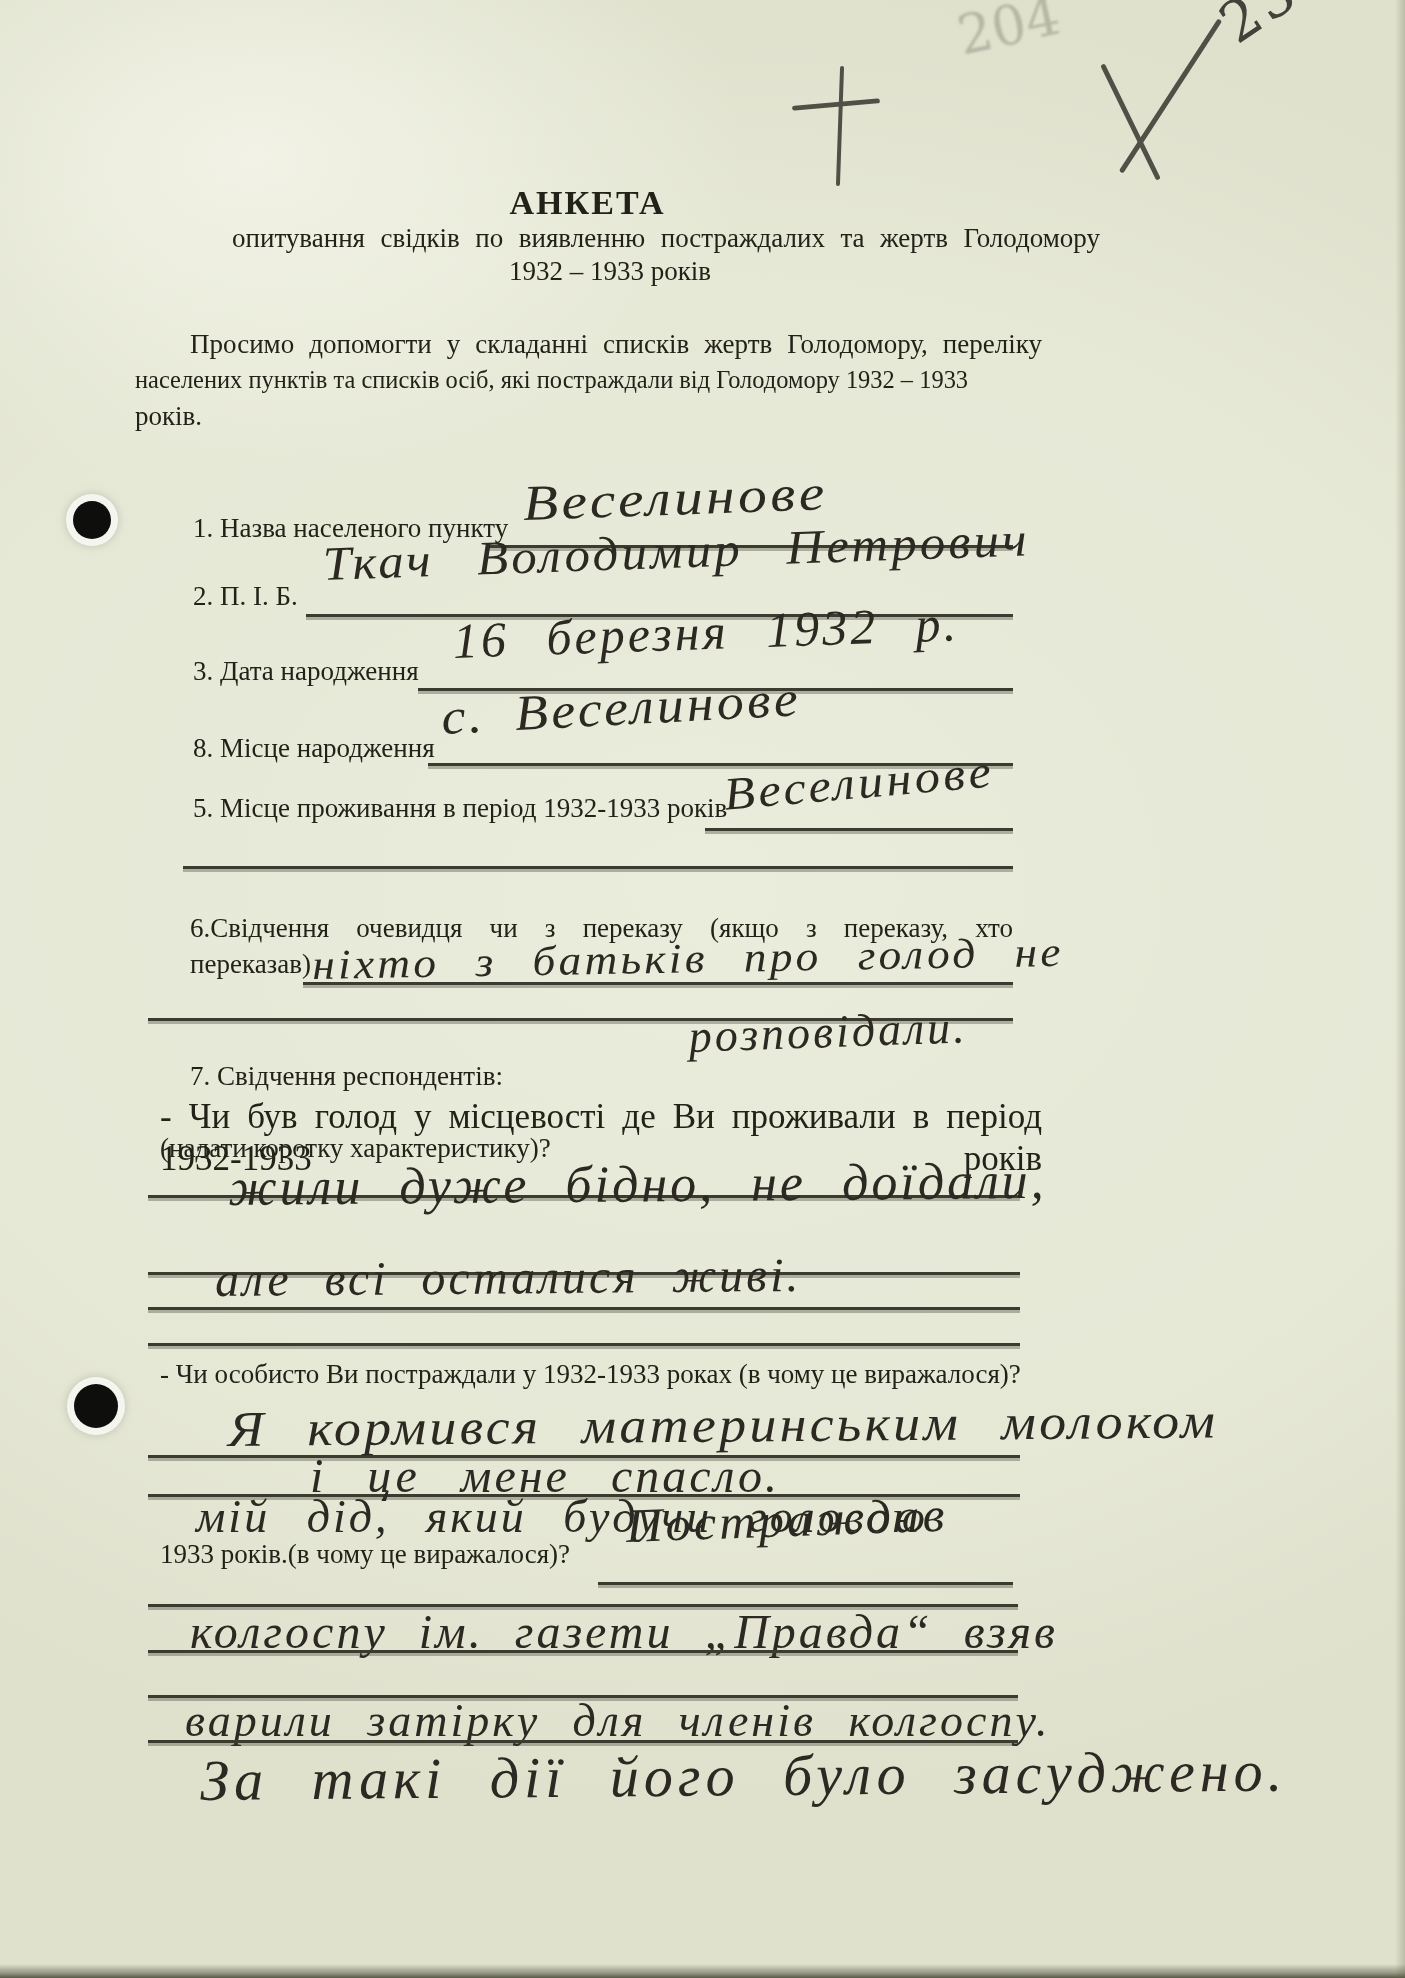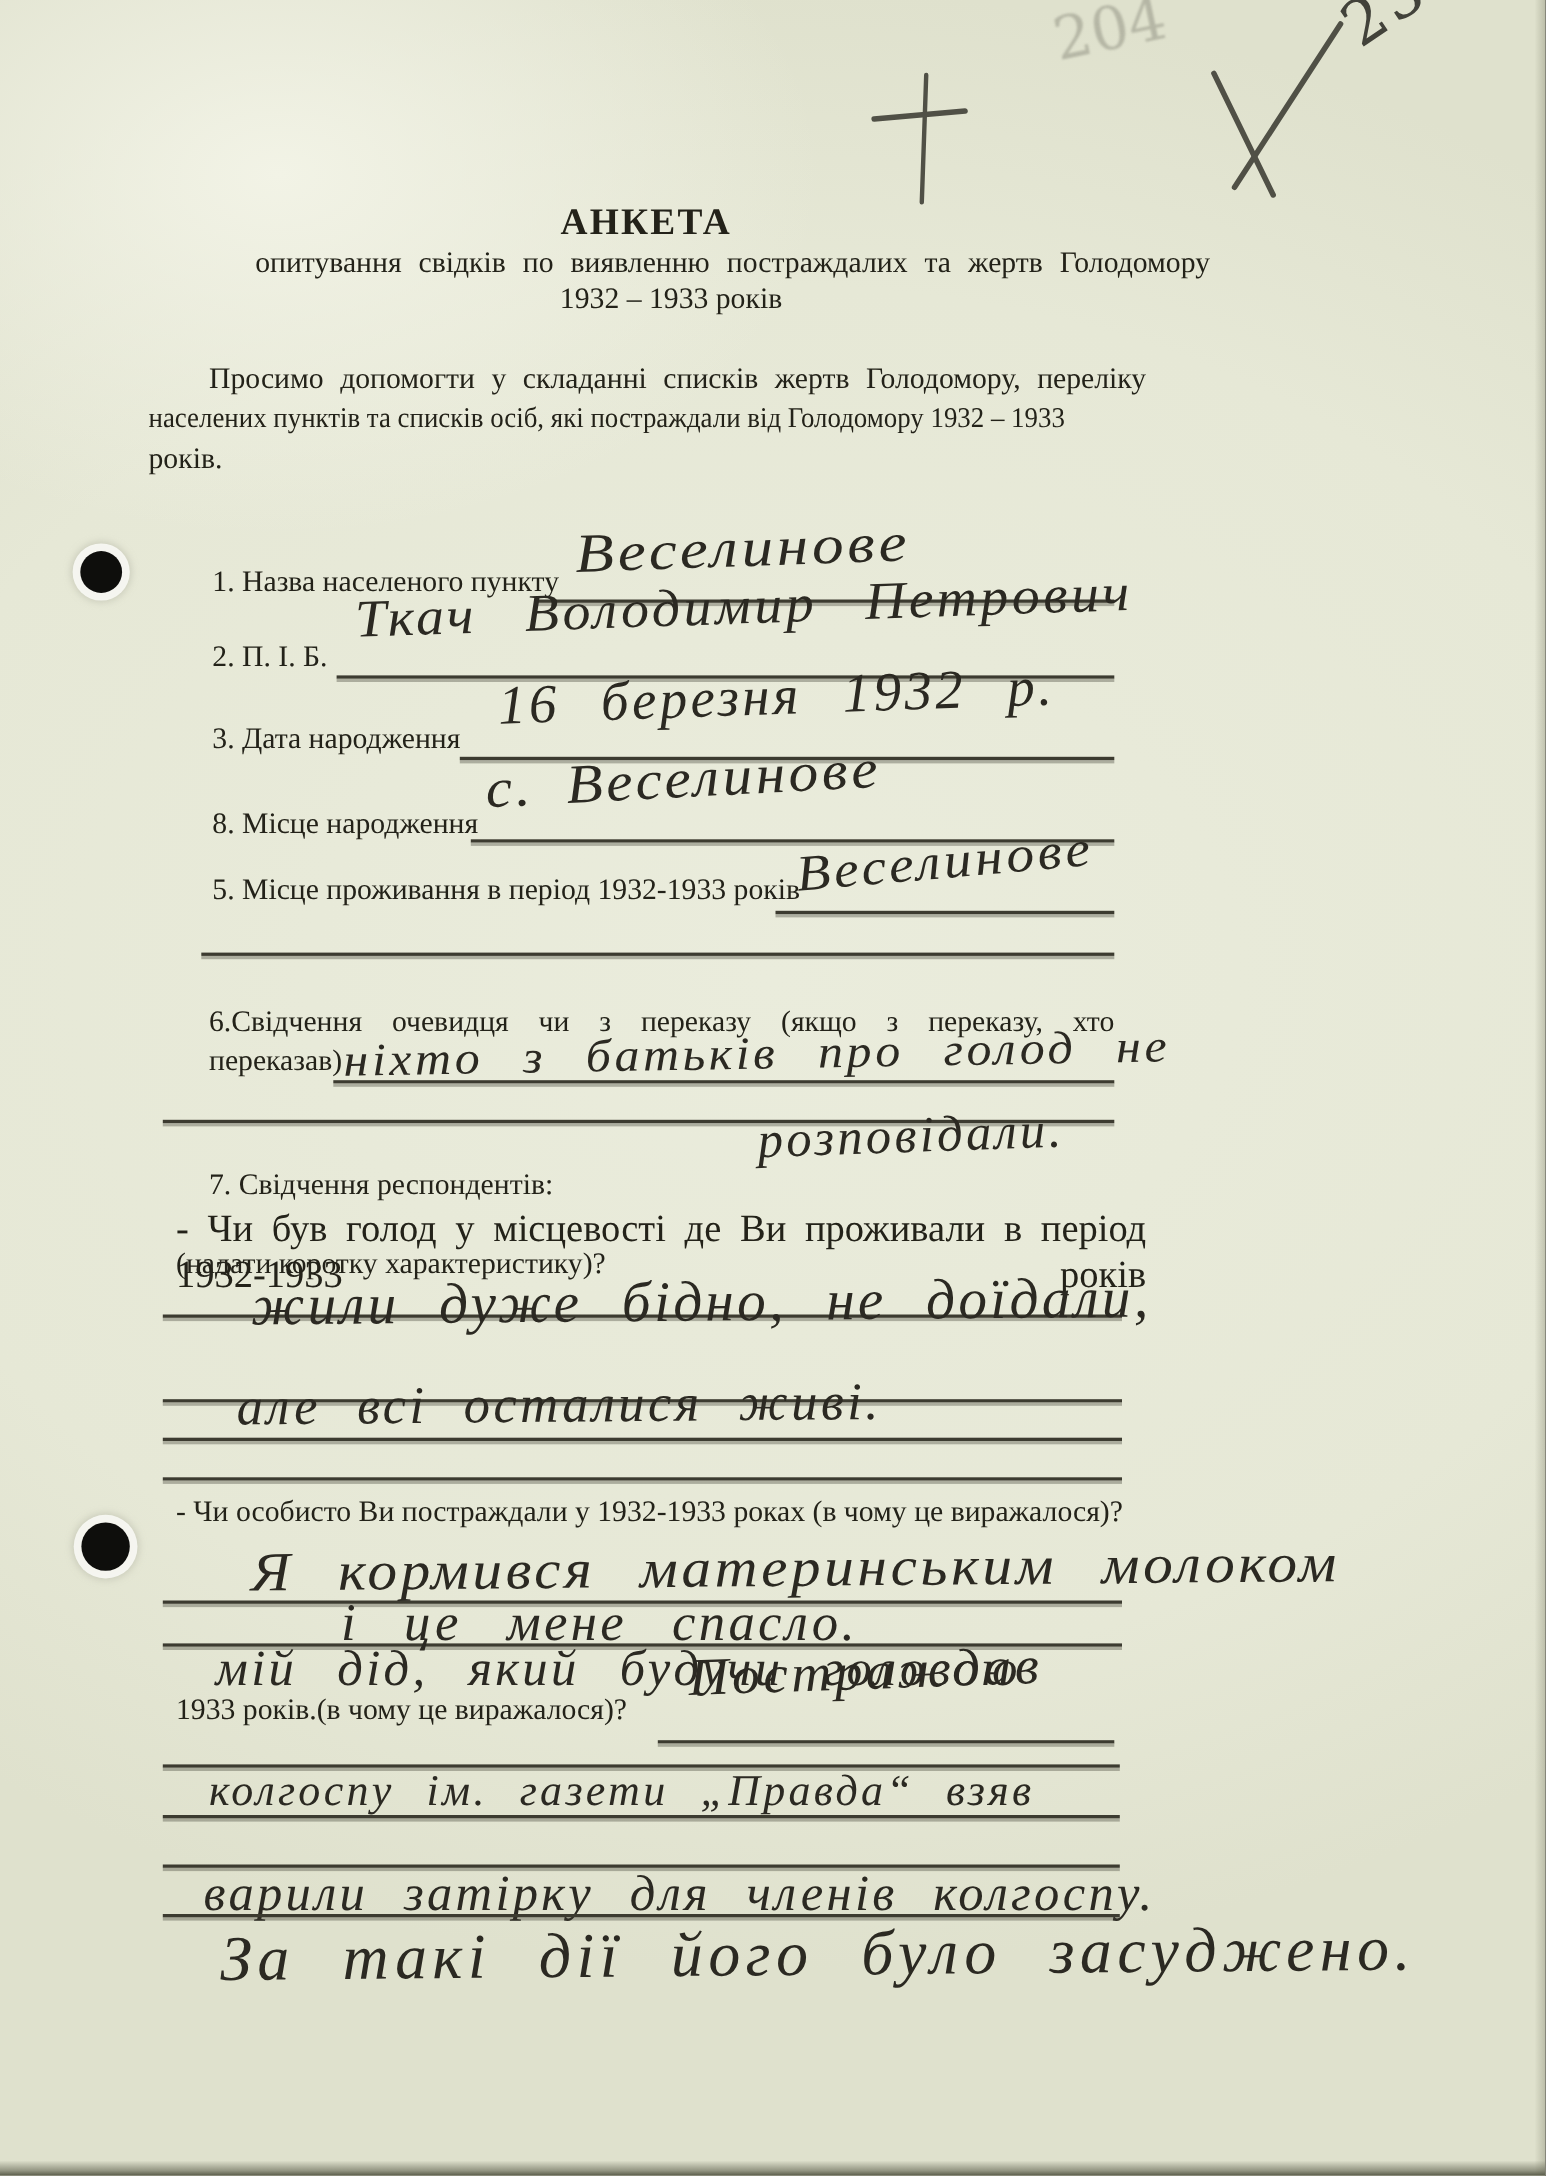--- a/index.html
+++ b/index.html
@@ -92,21 +92,21 @@
   <div class="hw" style="left:228px;top:1404px;font-size:50px;word-spacing:22px;transform:rotate(-0.5deg) scaleX(1.08);">Я кормився материнським молоком</div>
   <div class="rule" style="left:148px;top:1494px;width:872px;"></div>
   <div class="hw" style="left:310px;top:1452px;font-size:48px;word-spacing:26px;">і це мене спасло.</div>
 
   <div class="pt" style="left:160px;top:1538px;">1933 років.(в чому це виражалося)?</div>
   <div class="hw" style="left:625px;top:1502px;font-size:48px;transform:rotate(-2deg) scaleX(1.05);">Постраждав</div>
   <div class="rule" style="left:598px;top:1582px;width:415px;"></div>
 
   <div class="hw" style="left:196px;top:1494px;font-size:46px;word-spacing:22px;">мій дід, який будучи головою</div>
   <div class="rule" style="left:148px;top:1604px;width:870px;"></div>
-  <div class="hw" style="left:190px;top:1608px;font-size:40px;word-spacing:16px;font-style:italic;">колгоспу ім. газети „Правда“ взяв</div>
+  <div class="hw" style="left:190px;top:1608px;font-size:48px;word-spacing:16px;font-style:italic;">колгоспу ім. газети „Правда“ взяв</div>
   <div class="rule" style="left:148px;top:1650px;width:870px;"></div>
   <div class="rule" style="left:148px;top:1695px;width:870px;"></div>
   <div class="hw" style="left:185px;top:1698px;font-size:46px;word-spacing:18px;">варили затірку для членів колгоспу.</div>
   <div class="rule" style="left:148px;top:1740px;width:870px;"></div>
   <div class="hw" style="left:200px;top:1752px;font-size:58px;letter-spacing:5px;word-spacing:24px;transform:rotate(-0.5deg);">За такі дії його було засуджено.</div>
 
   <div class="edge-right"></div>
   <div class="edge-bottom"></div>
 </div>
 

